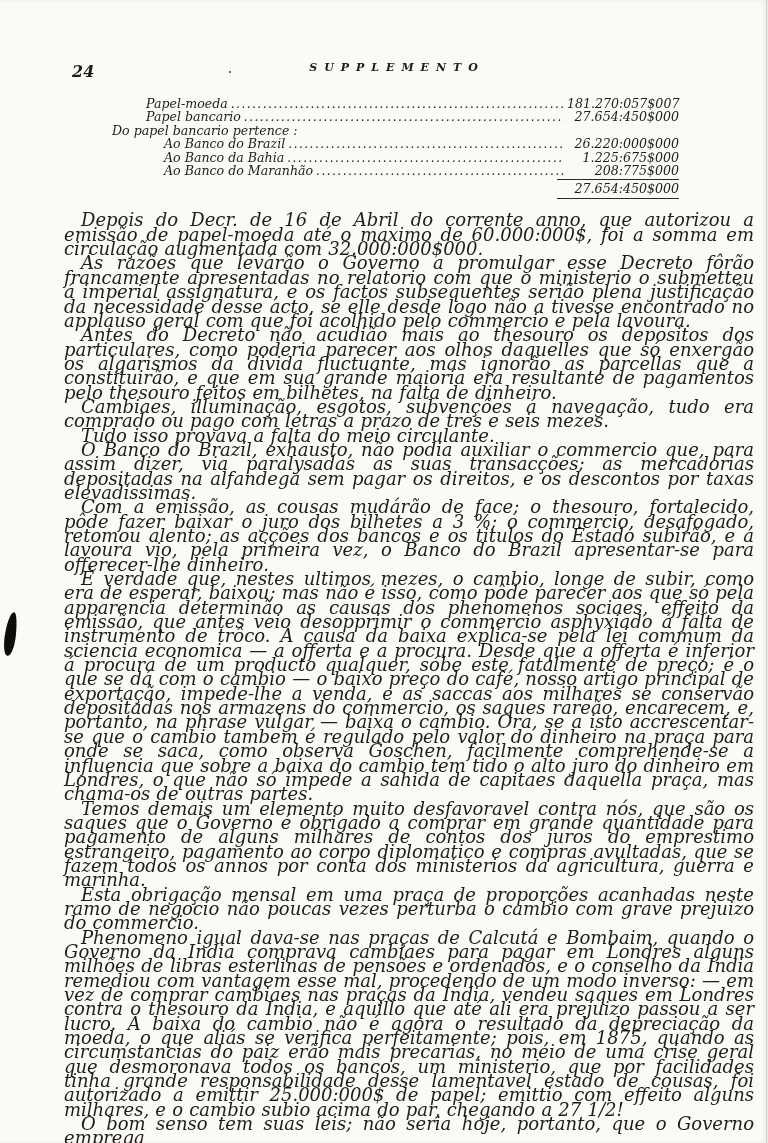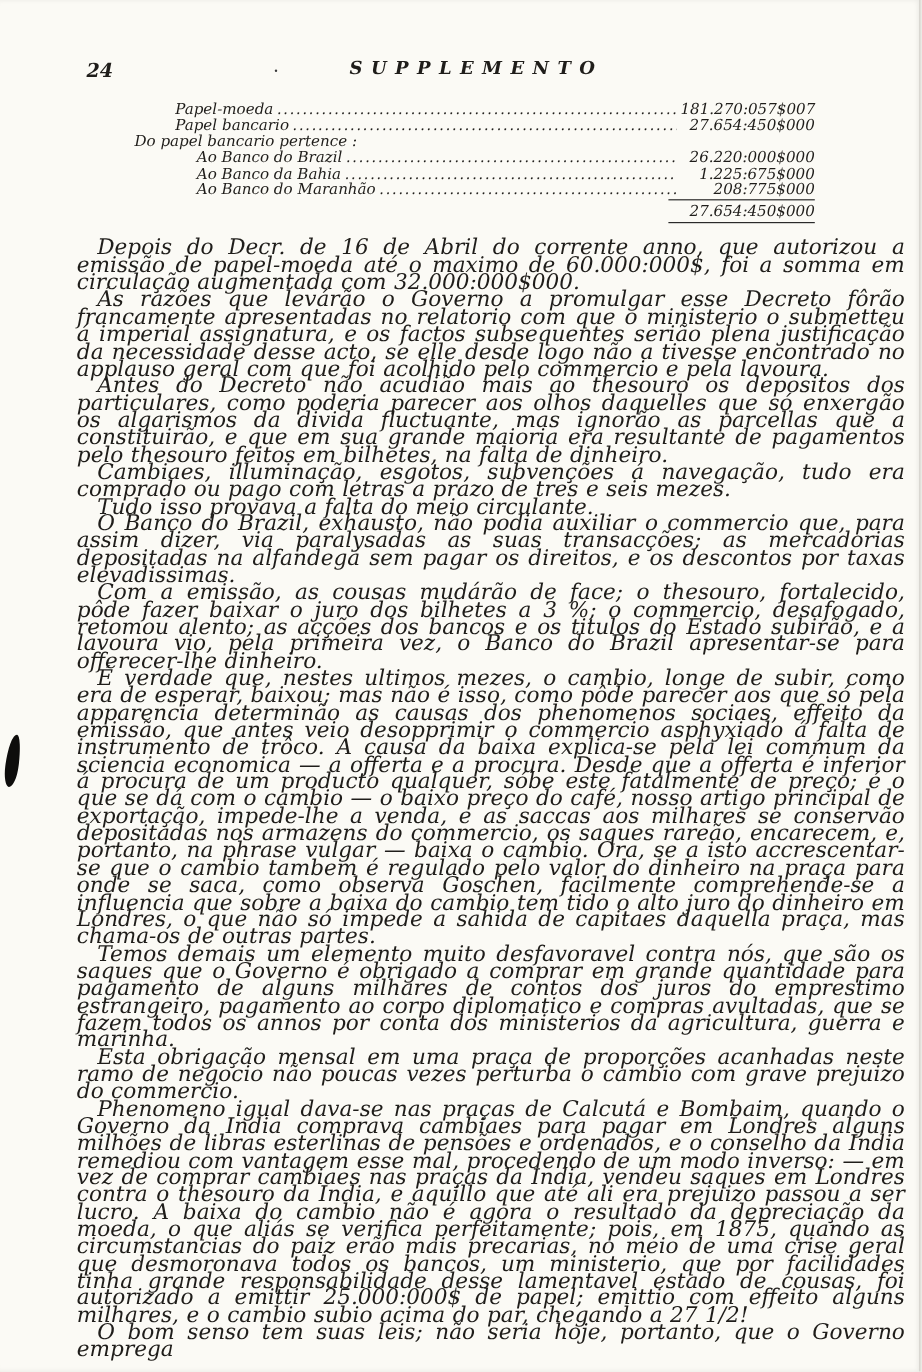--- a/index.html
+++ b/index.html
@@ -28,23 +28,23 @@
     margin-bottom: 14px;
   }
   .page-number {
     position: absolute;
     left: 8px;
     top: 1px;
     font-size: 16px;
     font-weight: bold;
   }
   .page-title {
-    margin: 0;
+    margin: 13px;
     text-align: center;
-    font-size: 15px;
+    font-size: 11px;
     font-weight: bold;
     letter-spacing: 7px;
   }
   .header-speck {
     position: absolute;
     left: 165px;
     top: 10px;
     width: 2px;
     height: 2px;
     border-radius: 50%;

